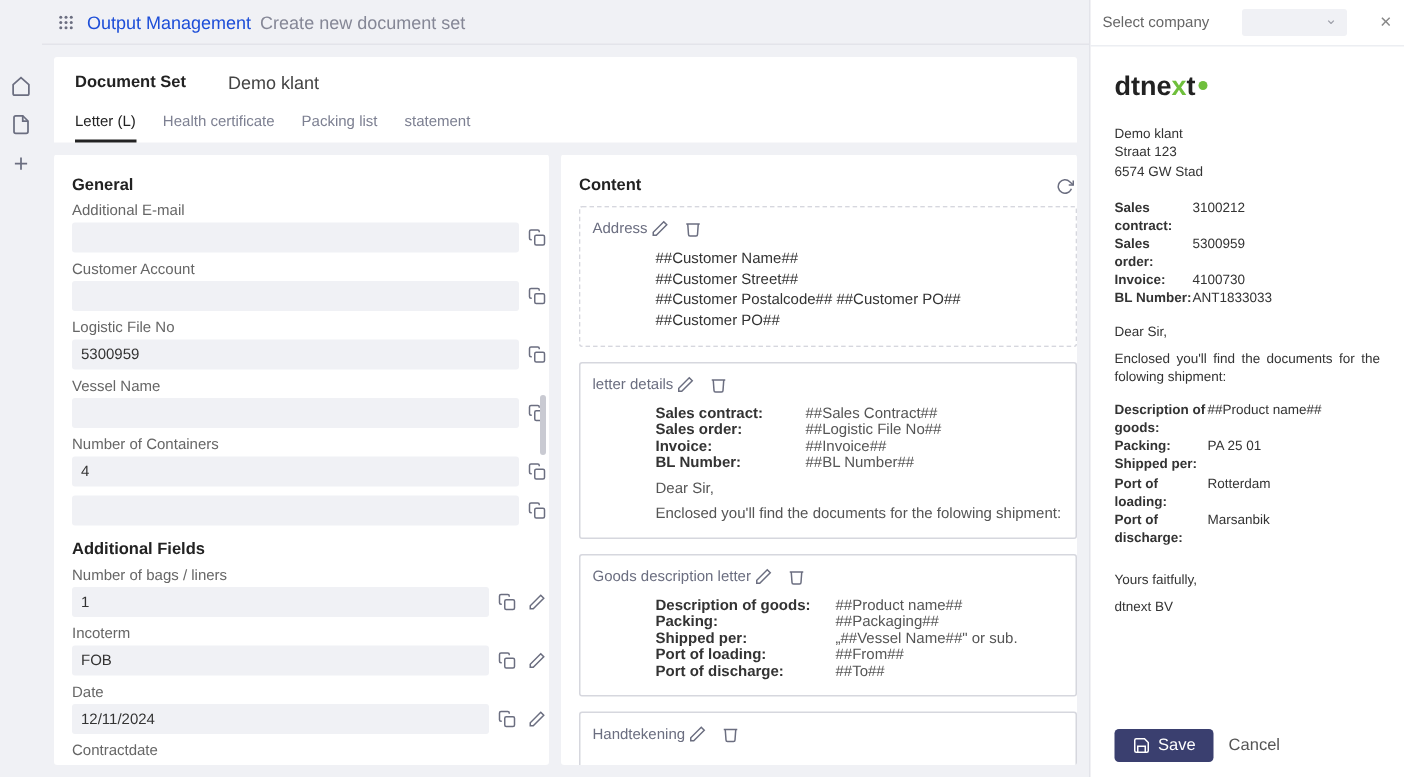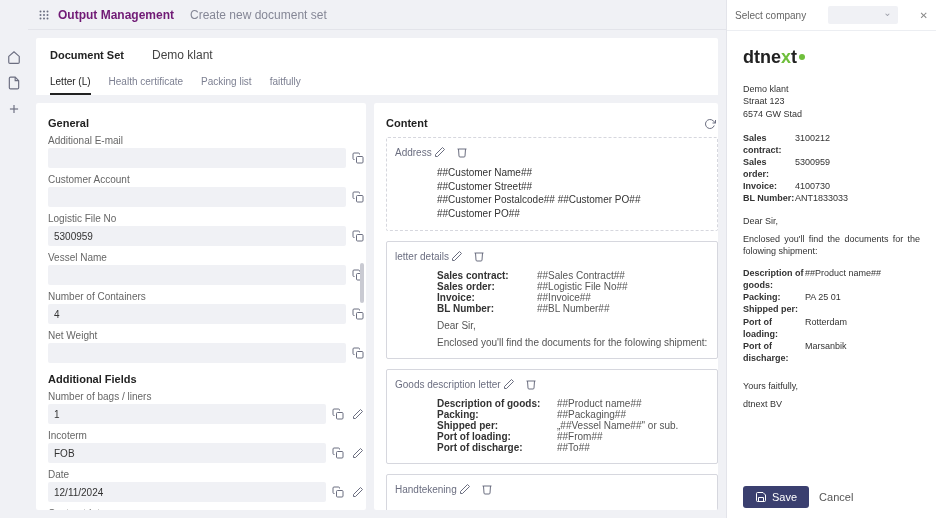--- a/index.html
+++ b/index.html
@@ -3,21 +3,21 @@
 <meta charset="utf-8">
 <style>
 * { box-sizing: border-box; margin: 0; padding: 0; }
 body { font-family: -apple-system, "Segoe UI", Arial, sans-serif; font-size: 11px; color: #333; background: #f0f1f5; width: 936px; height: 518px; overflow: hidden; }
 .app { display: flex; height: 518px; }
 .rail { width: 28px; background: #f0f1f5; display: flex; flex-direction: column; align-items: center; padding-top: 50px; gap: 12px; }
 .rail .ricon { width: 14px; height: 14px; color: #6b6e80; display: flex; align-items: center; justify-content: center; }
 .main { flex: 1; display: flex; flex-direction: column; }
 .topbar { height: 30px; background: #f0f1f5; display: flex; align-items: center; padding: 0 10px; font-size: 12px; border-bottom: 1px solid #e3e4ea; }
 .apps-icon { width: 12px; height: 12px; margin-right: 8px; color: #6b6e80; }
-.topbar .t1 { font-weight: 700; color: #701a75; margin-right: 16px; }
+.topbar .t1 { font-weight: 400; color: #1d4ed8; margin-right: 6px; }
 .topbar .t2 { color: #858796; }
 .header { background: #fff; padding: 10px 14px 0 14px; margin: 8px 8px 0 8px; border-radius: 2px 2px 0 0; }
 .hrow { display: flex; align-items: center; gap: 28px; }
 .hlabel { font-weight: 600; color: #222; font-size: 11px; }
 .hname { color: #444; font-size: 12px; }
 .tabs { display: flex; gap: 18px; margin-top: 10px; font-size: 10px; color: #7d8092; }
 .tab { padding: 4px 0 6px 0; cursor: pointer; }
 .tab.active { color: #222; border-bottom: 2px solid #222; }
 .cols { display: flex; gap: 8px; padding: 8px; overflow: hidden; flex: 1; }
 .panel { background: #fff; border-radius: 2px; padding: 10px 0 10px 12px; overflow-y: auto; position: relative; }
@@ -107,21 +107,21 @@
 
     <div class="header">
       <div class="hrow">
         <span class="hlabel">Document Set</span>
         <span class="hname">Demo klant</span>
       </div>
       <div class="tabs">
         <div class="tab active">Letter (L)</div>
         <div class="tab">Health certificate</div>
         <div class="tab">Packing list</div>
-        <div class="tab">faitfully</div>
+        <div class="tab">statement</div>
       </div>
     </div>
 
     <div class="cols">
 
       <div class="panel left">
         <div class="sectitle">General</div>
         <div id="gen-fields">
             <div class="fld">
     <span class="flabel">Additional E-mail</span>
@@ -182,21 +182,20 @@
       <div class="iconbtn">
                   <svg viewBox="0 0 24 24" fill="none" stroke="currentColor" stroke-width="2">
                     <rect x="9" y="9" width="13" height="13" rx="2"></rect>
                     <path d="M5 15H4a2 2 0 0 1-2-2V4a2 2 0 0 1 2-2h9a2 2 0 0 1 2 2v1"></path>
                   </svg>
                 </div>
 
     </div>
             </div>
             <div class="fld">
-    <span class="flabel">Net Weight</span>
     <div class="finput-row">
       <input class="finput" value="" style="">
       <div class="iconbtn">
                   <svg viewBox="0 0 24 24" fill="none" stroke="currentColor" stroke-width="2">
                     <rect x="9" y="9" width="13" height="13" rx="2"></rect>
                     <path d="M5 15H4a2 2 0 0 1-2-2V4a2 2 0 0 1 2-2h9a2 2 0 0 1 2 2v1"></path>
                   </svg>
                 </div>
 
     </div>

